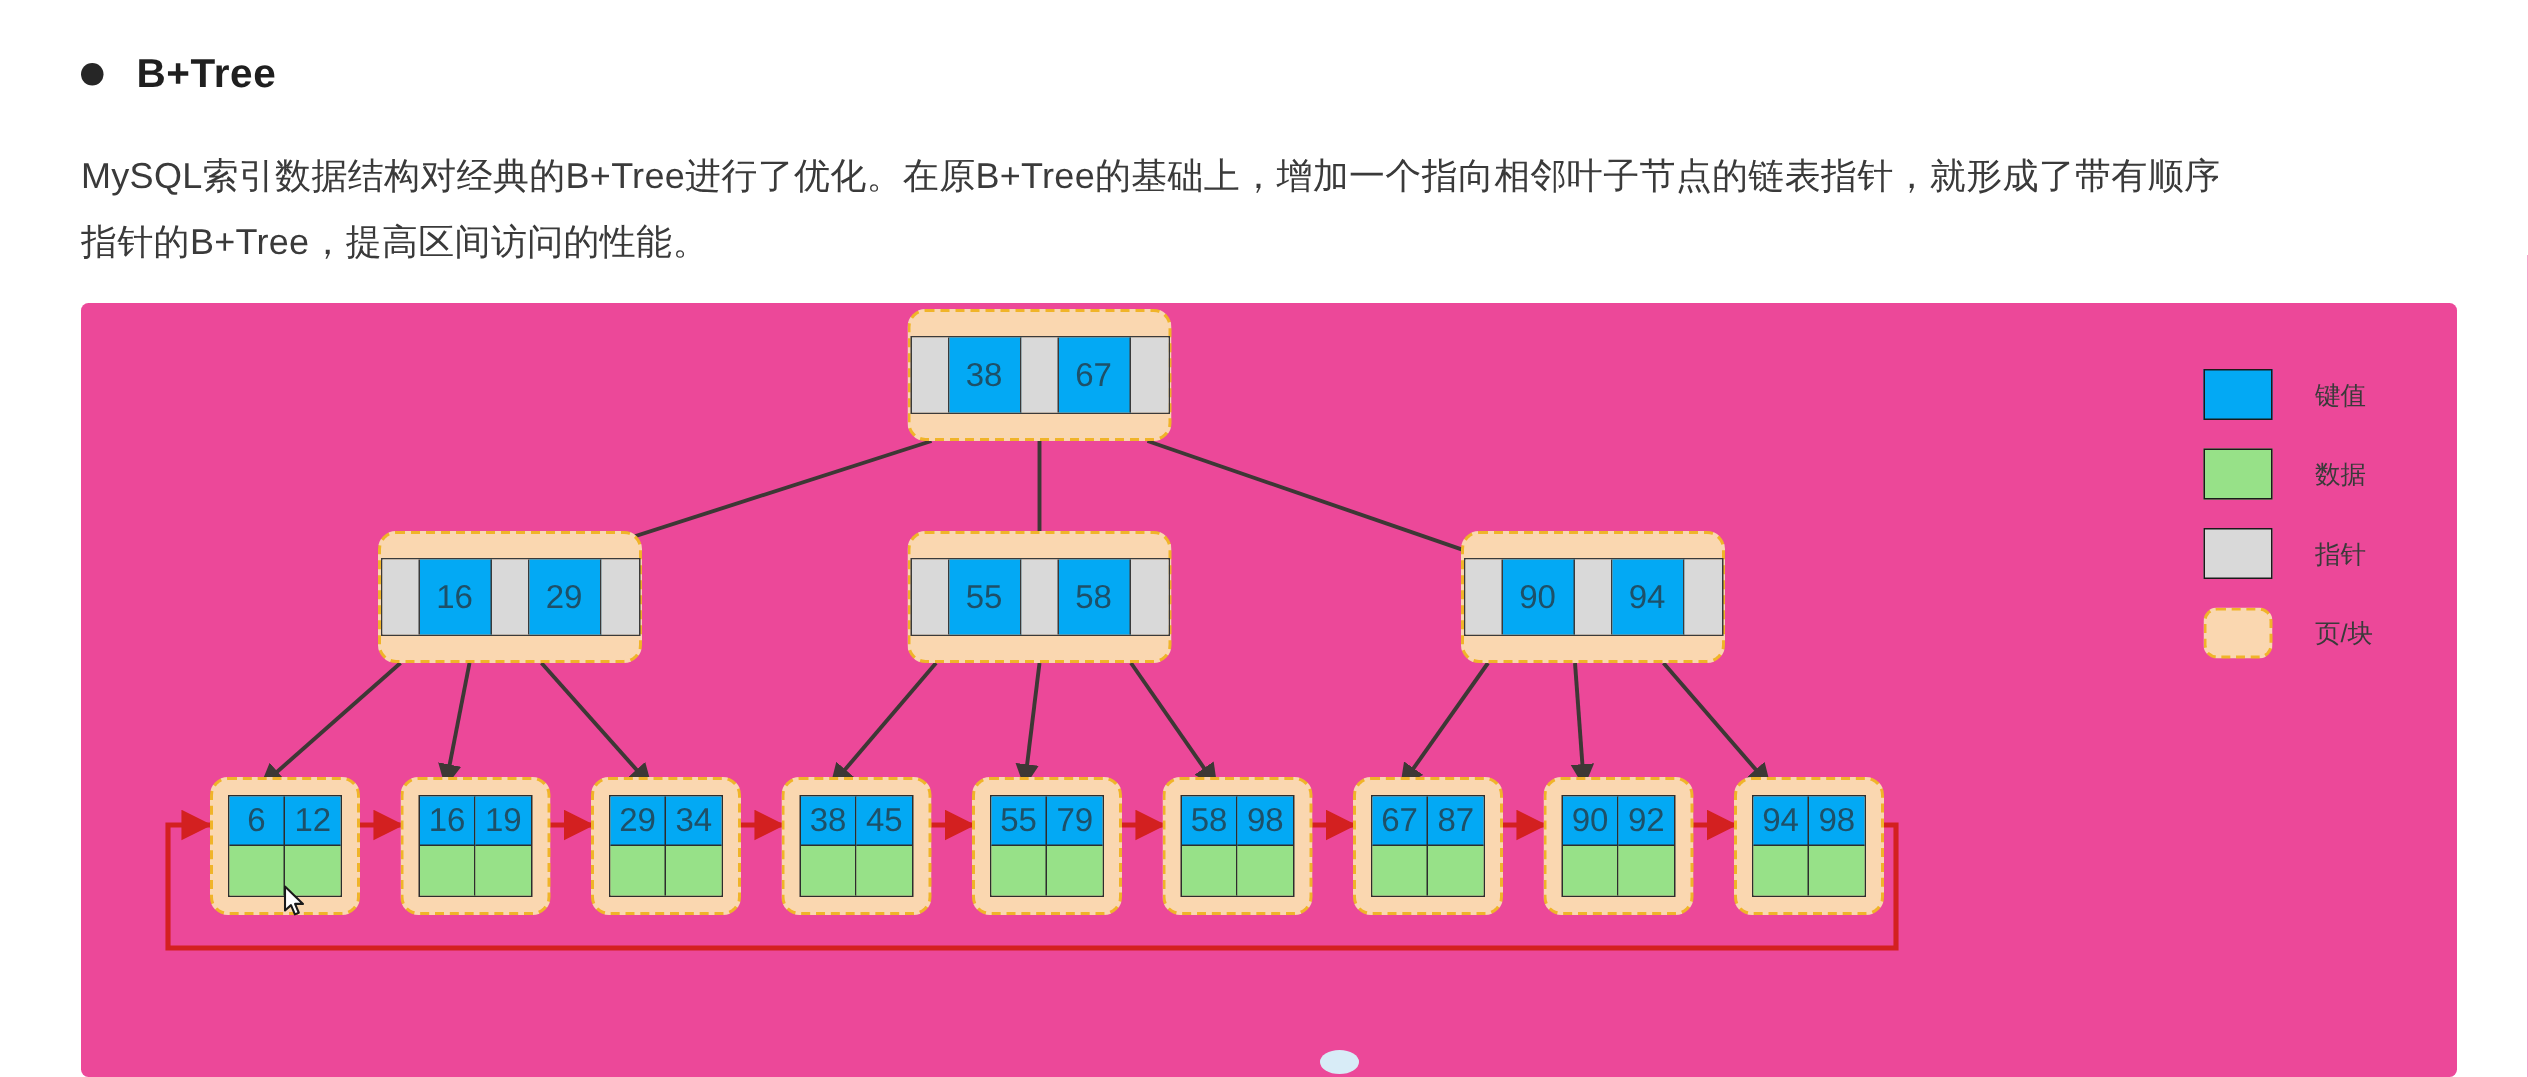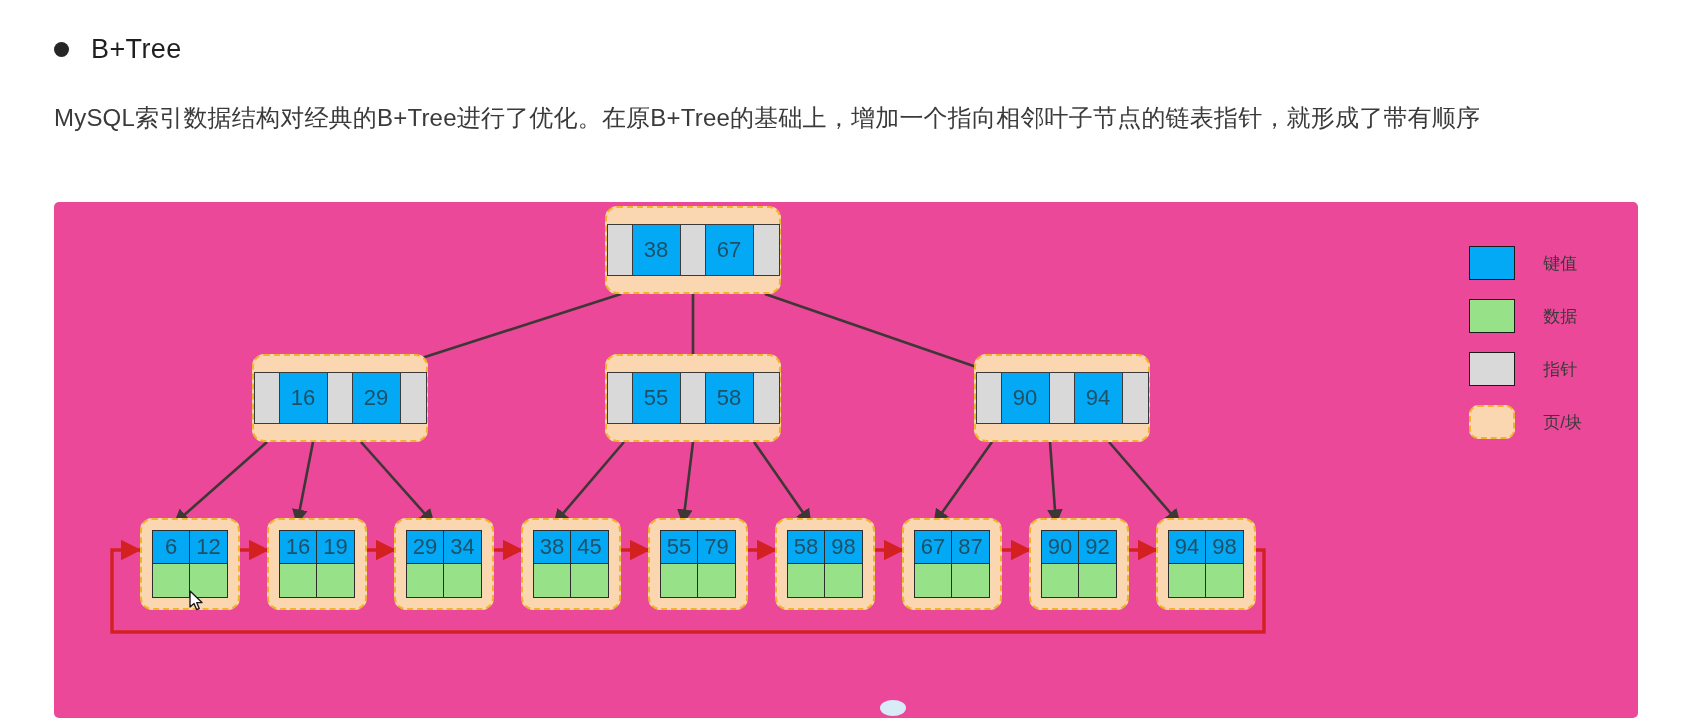--- a/index.html
+++ b/index.html
@@ -15,21 +15,21 @@
 
   
   .heading {
     position:absolute; left:54px; top:34px;
     display:flex; align-items:center; gap:22px;
   }
   .bullet {
     width:15px; height:15px; border-radius:50%;
     background:#262626; flex:0 0 auto;
   }
-  .heading-text { font-size:27px; font-weight:400; color:#1f1f1f; letter-spacing:.4px; }
+  .heading-text { font-size:27px; font-weight:700; color:#1f1f1f; letter-spacing:.4px; }
 
   
   .para {
     position:absolute; left:54px; top:96px; width:1560px;
     font-size:24px; line-height:44px; color:#3a3a3a; letter-spacing:.2px;
   }
 
   
   .figure {
     position:absolute; left:54px; top:202px;
@@ -104,20 +104,21 @@
 
 <div class="page">
 
   <div class="heading">
     <span class="bullet"></span>
     <span class="heading-text">B+Tree</span>
   </div>
 
   <div class="para">
     <span>MySQL索引数据结构对经典的B+Tree进行了优化。在原B+Tree的基础上，增加一个指向相邻叶子节点的链表指针，就形成了带有顺序</span><br>
+    <span>指针的B+Tree，提高区间访问的性能。</span>
   </div>
 
   <div class="figure">
     <div class="canvas">
 
       <svg class="svg-layer" viewBox="0 0 1584 516">
         <defs>
           <marker id="ah" markerWidth="7" markerHeight="7" refX="5.6" refY="3" orient="auto">
             <path d="M0,0 L6,3 L0,6 z" fill="#3d3835"></path>
           </marker>

